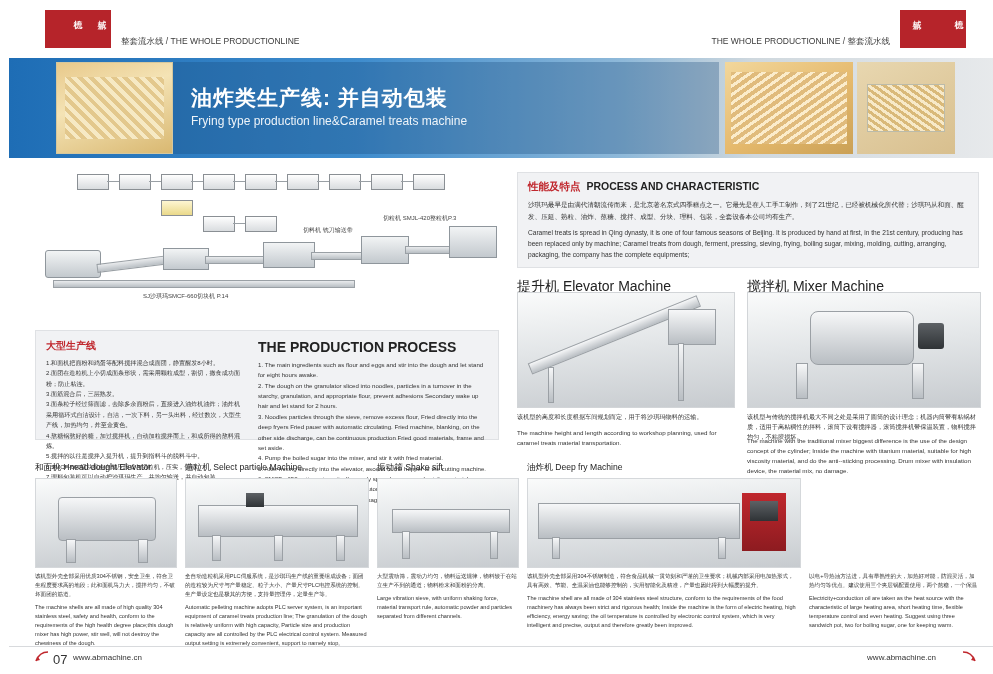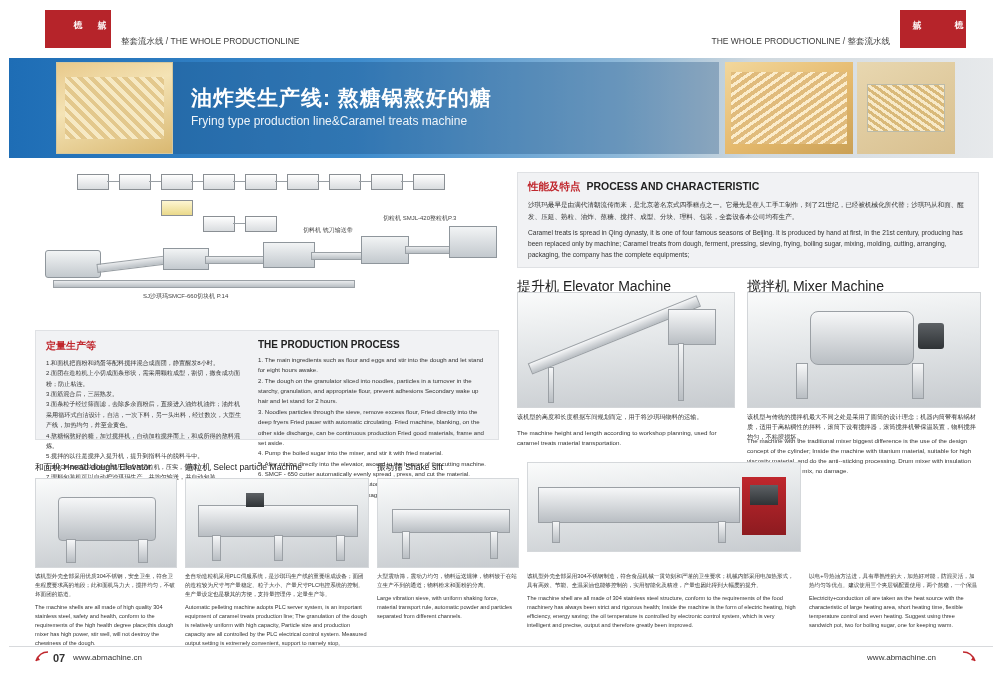--- a/index.html
+++ b/index.html
@@ -72,34 +72,34 @@
   .mid-photo{position:absolute;background:#e7e9eb;border:1px solid #d2d5d8;}
   .cap-cn{font-size:6.2px;line-height:1.65;color:#333;}
   .cap-en{font-size:6.2px;line-height:1.6;color:#333;margin-top:4px;}
 
   
   .proc{position:absolute;left:26px;top:330px;width:464px;height:110px;
     background:#f1f2f4;border:1px solid #dfe1e4;box-sizing:border-box;padding:8px 10px;}
   .proc-colL{position:absolute;left:10px;top:8px;width:200px;}
   .proc-colR{position:absolute;left:222px;top:8px;width:232px;}
   .proc-h{font-size:10px;font-weight:bold;color:#c0272d;margin-bottom:5px;}
-  .proc-h.en{color:#222;font-size:10px;}
+  .proc-h.en{color:#222;font-size:14px;}
   .proc-t{font-size:6.1px;line-height:1.7;color:#333;}
 
   
   .bot{position:absolute;top:462px;}
   .bot-title{font-size:8.6px;color:#222;margin-bottom:4px;}
   .bot-photo{background:#eceef0;border:1px solid #d5d8db;position:relative;overflow:hidden;}
   .bot-cap{position:absolute;top:572px;font-size:5.6px;line-height:1.62;color:#333;}
   .bot-cap .en{display:block;margin-top:4px;}
 
   
   .footer{position:absolute;left:0;top:646px;width:993px;height:28px;background:#fff;}
   .footer-line{position:absolute;left:0;top:0;width:993px;height:1px;background:#d8dadd;}
-  .pg{position:absolute;top:6px;font-size:11px;color:#333;font-weight:bold;}
+  .pg{position:absolute;top:6px;font-size:13px;color:#333;}
   .pg-l{left:44px;}
   .pg-r{right:44px;margin-top:30px;}
   .site{position:absolute;top:7px;font-size:8px;color:#333;}
   .site-l{left:64px;}
   .site-r{right:66px;}
   .swoosh{position:absolute;top:5px;width:14px;height:12px;}
   .swoosh svg{display:block;}
 
   .photo-grad-metal{background:linear-gradient(175deg,#fafbfb 0%,#e3e6e8 45%,#c7cbcf 100%);}
   .inner-shape{position:absolute;background:linear-gradient(180deg,#f6f7f8,#b9bec3);border:1px solid #9ba0a5;}
@@ -119,21 +119,21 @@
     <div class="hdr-seal right">德机</div>
     <div class="hdr-seal2 right">新械</div>
     <div class="hdr-text right">THE WHOLE PRODUCTIONLINE / 整套流水线</div>
   </div>
 
   <div class="banner">
     <div class="banner-grad"></div>
   </div>
   <div class="banner-imgL"></div>
   <div class="banner-title-box"></div>
-  <div class="banner-cn">油炸类生产线: 熬糖锅熬好的糖</div>
+  <div class="banner-cn">油炸类生产线: 并自动包装</div>
   <div class="banner-en">Frying type production line&amp;Caramel treats machine</div>
   <div class="banner-imgR1"></div>
   <div class="banner-imgR2"></div>
 
   <div class="flow-wrap">
 
     <div class="flow-box flow-small" style="left:42px;top:6px;"></div>
     <div class="flow-box flow-small" style="left:84px;top:6px;"></div>
     <div class="flow-box flow-small" style="left:126px;top:6px;"></div>
     <div class="flow-box flow-small" style="left:168px;top:6px;"></div>
@@ -199,21 +199,21 @@
     <div class="inner-shape" style="left:62px;top:18px;width:102px;height:52px;border-radius:8px;"></div>
     <div class="inner-shape" style="left:48px;top:70px;width:10px;height:34px;"></div>
     <div class="inner-shape" style="left:164px;top:70px;width:10px;height:34px;"></div>
     <div class="dark-shape" style="left:170px;top:30px;width:26px;height:26px;border-radius:3px;"></div>
   </div>
   <div class="cap-cn" style="position:absolute;left:738px;top:412px;width:232px;">该机型与传统的搅拌机最大不同之处是采用了圆筒的设计理念；机器内筒带有粘锅材质，适用于高粘稠性的拌料，滚筒下设有搅拌器，滚筒搅拌机带保温装置，物料搅拌均匀，不粘胶损坏。</div>
   <div class="cap-en" style="position:absolute;left:738px;top:432px;width:232px;">The machine with the traditional mixer biggest difference is the use of the design concept of the cylinder; Inside the machine with titanium material, suitable for high viscosity material, and do the anti--sticking processing. Drum mixer with insulation device, the material mix, no damage.</div>
 
   <div class="proc">
     <div class="proc-colL">
-      <div class="proc-h">定量生产等</div>
+      <div class="proc-h">大型生产线</div>
       <div class="proc-t" style="white-space:pre-line;">1.和面机把面粉和鸡蛋等配料搅拌混合成面团，静置醒发8小时。
 2.面团在造粒机上小切成面条形状，需采用颗粒成型，割切，撒食成功面粉；防止粘连。
 3.面筋混合后，三层熟发。
 3.面条粒子经过筛面滤，去除多余面粉后，直接进入油炸机油炸；油炸机采用循环式自洁设计，自洁，一次下料，另一头出料，经过数次，大型生产线，加热均匀，炸至金黄色。
 4.熬糖锅熬好的糖，加过搅拌机，自动加粒搅拌而上，和成所得的熬料混炼。
 5.搅拌的以往是搅拌入提升机，提升到指料斗的脱料斗中。
 6.SMCF-660切块机会自动压段成与切粒机，压实，切切。
 7.理料包装机可以自动把沙琪玛生产，并均匀输送，并自动包装。</div>
     </div>
     <div class="proc-colR">
@@ -263,20 +263,21 @@
       <div class="inner-shape" style="left:24px;top:52px;width:6px;height:26px;"></div>
       <div class="inner-shape" style="left:112px;top:52px;width:6px;height:26px;"></div>
     </div>
   </div>
   <div class="bot-cap" style="left:368px;width:140px;">
     <span>大型震动筛，震动力均匀，物料运送规律，物料较于在站立生产不到的通道；物料粉末和面粉的分离。</span>
     <span class="en">Large vibration sieve, with uniform shaking force, material transport rule, automatic powder and particles separated from different channels.</span>
   </div>
 
   <div class="bot" style="left:518px;width:272px;">
+    <div class="bot-title">油炸机 Deep fry Machine</div>
     <div class="bot-photo photo-grad-metal" style="width:272px;height:88px;">
       <div class="inner-shape" style="left:10px;top:24px;width:200px;height:34px;"></div>
       <div class="red-shape" style="left:214px;top:14px;width:44px;height:58px;"></div>
       <div class="dark-shape" style="left:222px;top:22px;width:28px;height:20px;"></div>
       <div class="inner-shape" style="left:24px;top:58px;width:6px;height:20px;"></div>
       <div class="inner-shape" style="left:190px;top:58px;width:6px;height:20px;"></div>
     </div>
   </div>
   <div class="bot-cap" style="left:518px;width:272px;">
     <span>该机型外壳全部采用304不锈钢制造，符合食品机械一贯苛刻和严谨的卫生要求；机械内部采用电加热形式，具有高效、节能、全温采油也能够控制的，实用智能化及精准，产量也因此得到大幅度的提升。</span>

